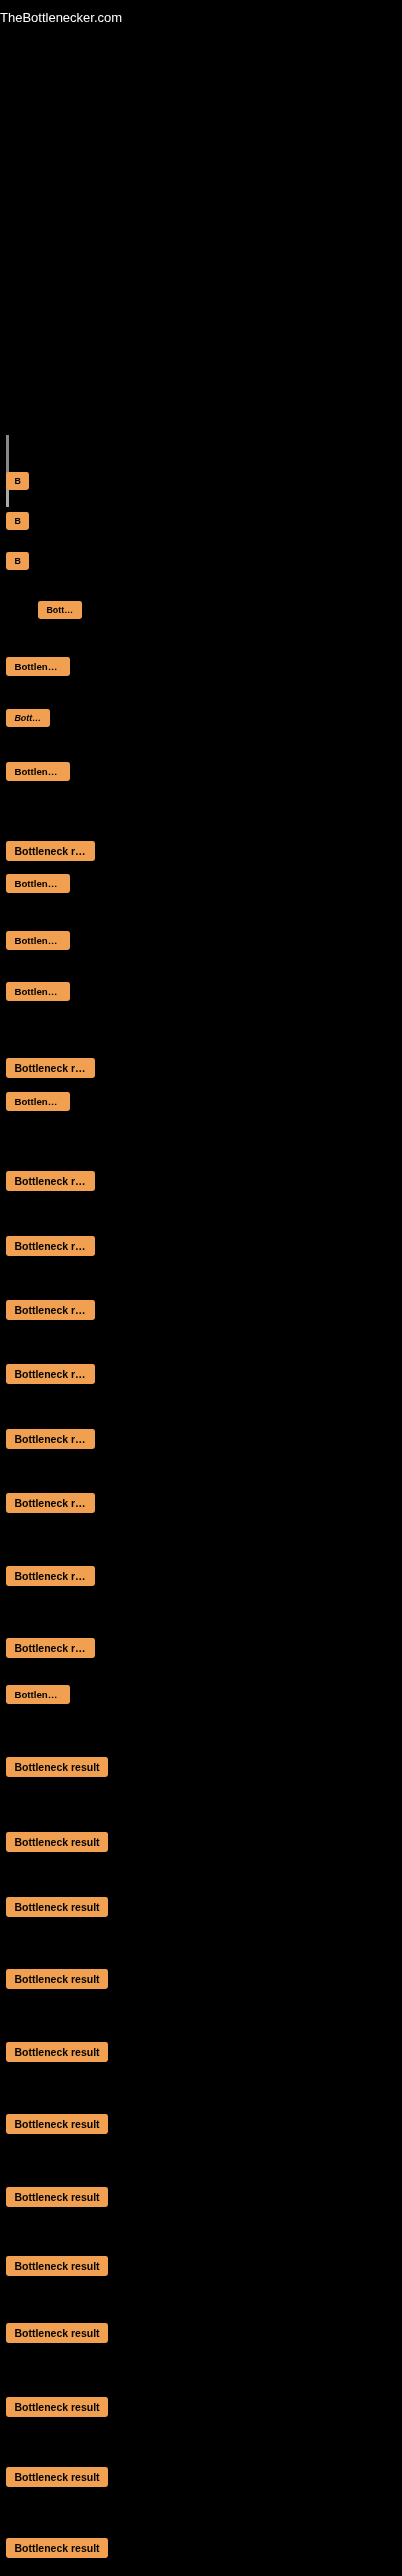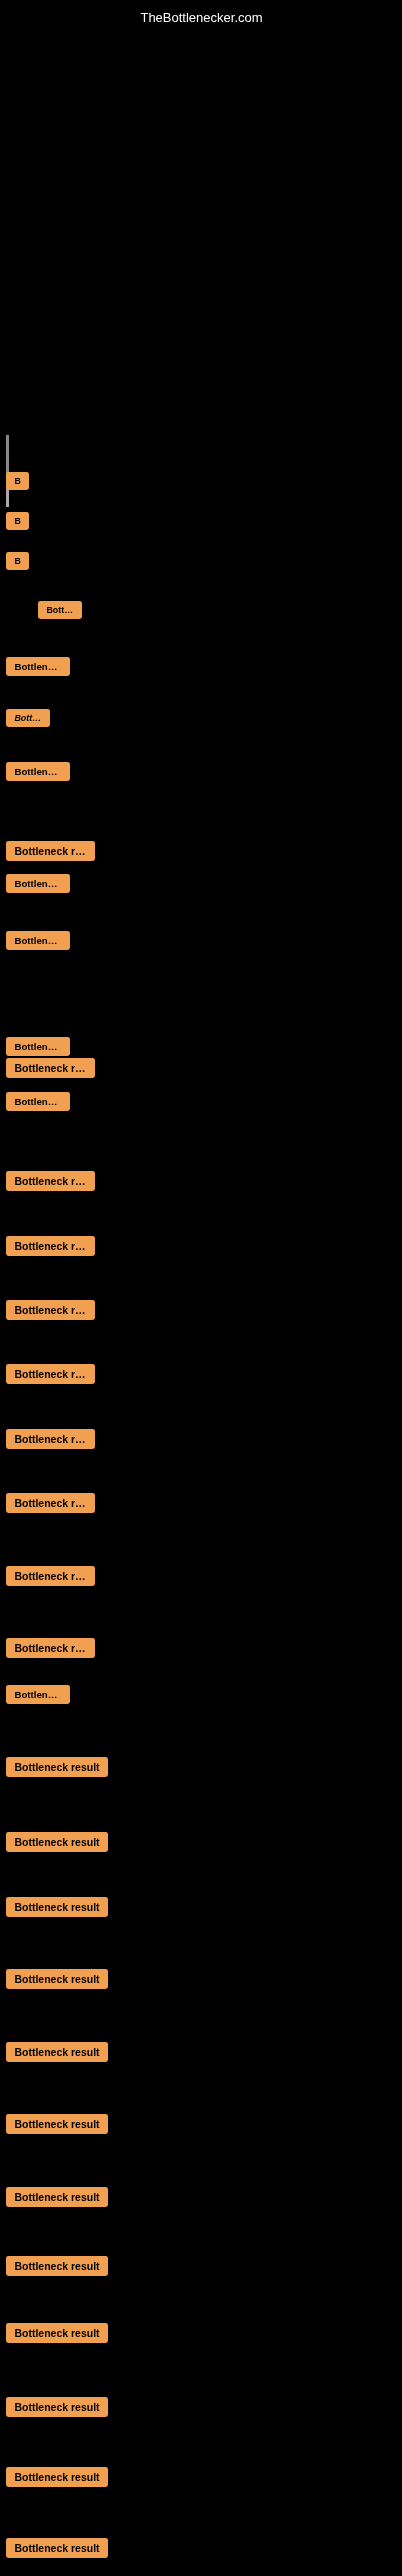--- a/index.html
+++ b/index.html
@@ -12,21 +12,20 @@
       background-color: #000000;
       width: 403px;
       min-height: 2576px;
       font-family: Arial, sans-serif;
       position: relative;
     }
 
     .site-title {
       color: #ffffff;
       font-size: 13px;
-      text-align: center;
       padding: 9.7px 0 6.4px 0;
       font-weight: normal;
     }
 
     .result-badge {
       display: inline-block;
       background-color: #f0a050;
       color: #000000;
       font-size: 10.5px;
       font-weight: bold;
@@ -80,21 +79,21 @@
   </div>
   <div style="position:absolute; left:6.4px; top:813px;">
     <span class="result-badge badge-lg">Bottleneck resul</span>
   </div>
   <div style="position:absolute; left:6.4px; top:869px;">
     <span class="result-badge badge-md">Bottleneck re</span>
   </div>
   <div style="position:absolute; left:6.4px; top:926px;">
     <span class="result-badge badge-md">Bottleneck res</span>
   </div>
-  <div style="position:absolute; left:6.4px; top:1032px;">
+  <div style="position:absolute; left:6.4px; top:977px;">
     <span class="result-badge badge-md">Bottleneck</span>
   </div>
   <div style="position:absolute; left:6.4px; top:1030px;">
     <span class="result-badge badge-lg">Bottleneck result</span>
   </div>
   <div style="position:absolute; left:6.4px; top:1087px;">
     <span class="result-badge badge-md">Bottleneck res</span>
   </div>
   <div style="position:absolute; left:6.4px; top:1143px;">
     <span class="result-badge badge-lg">Bottleneck result</span>

